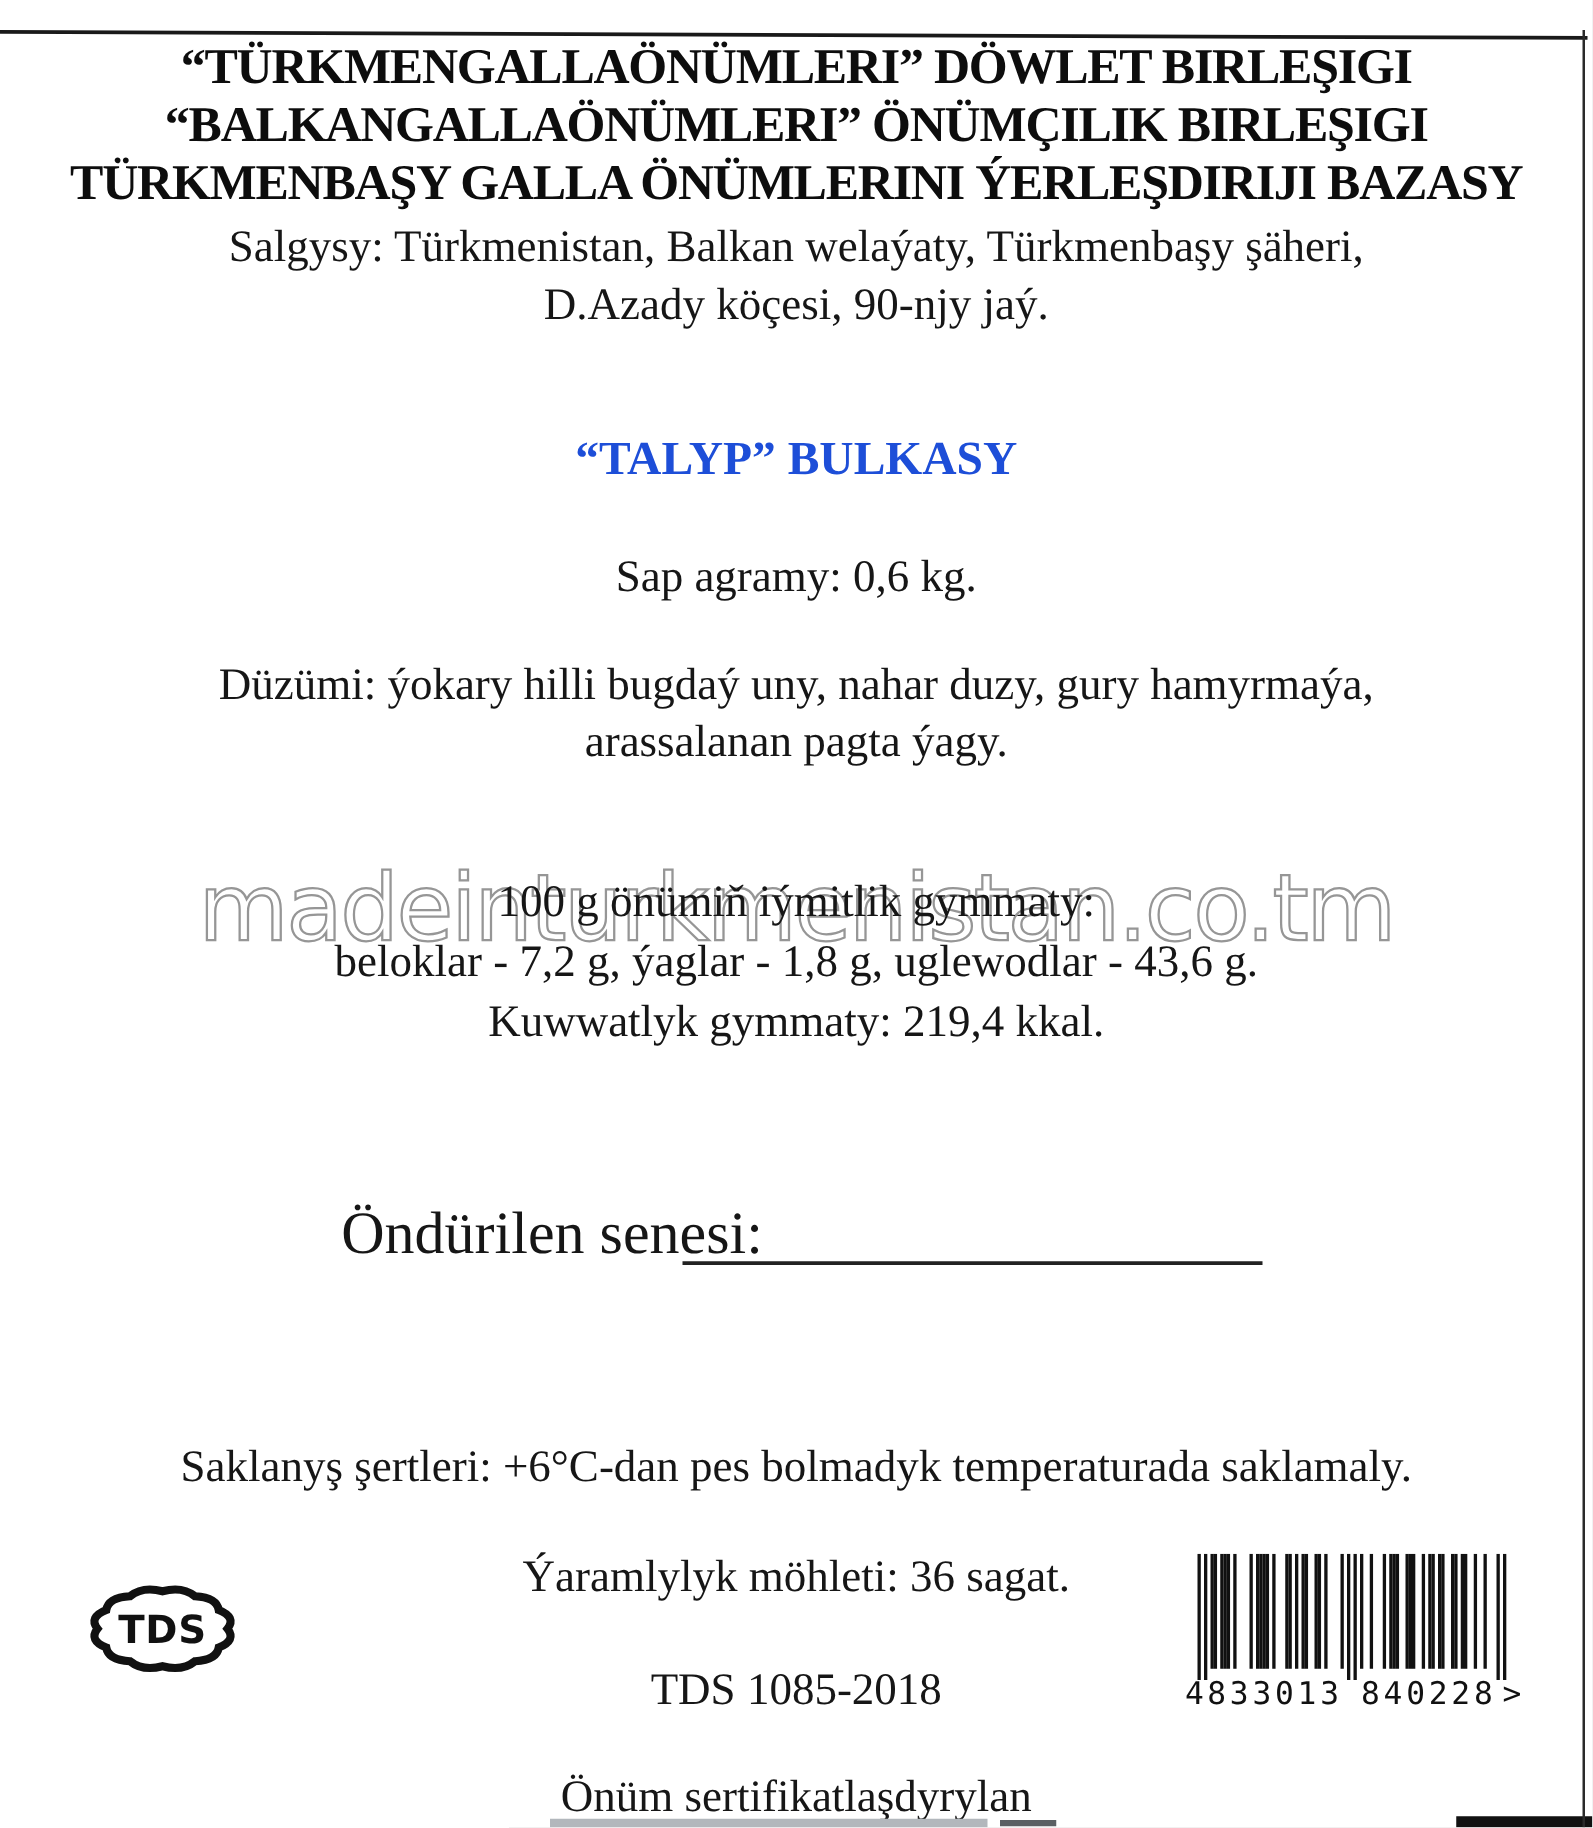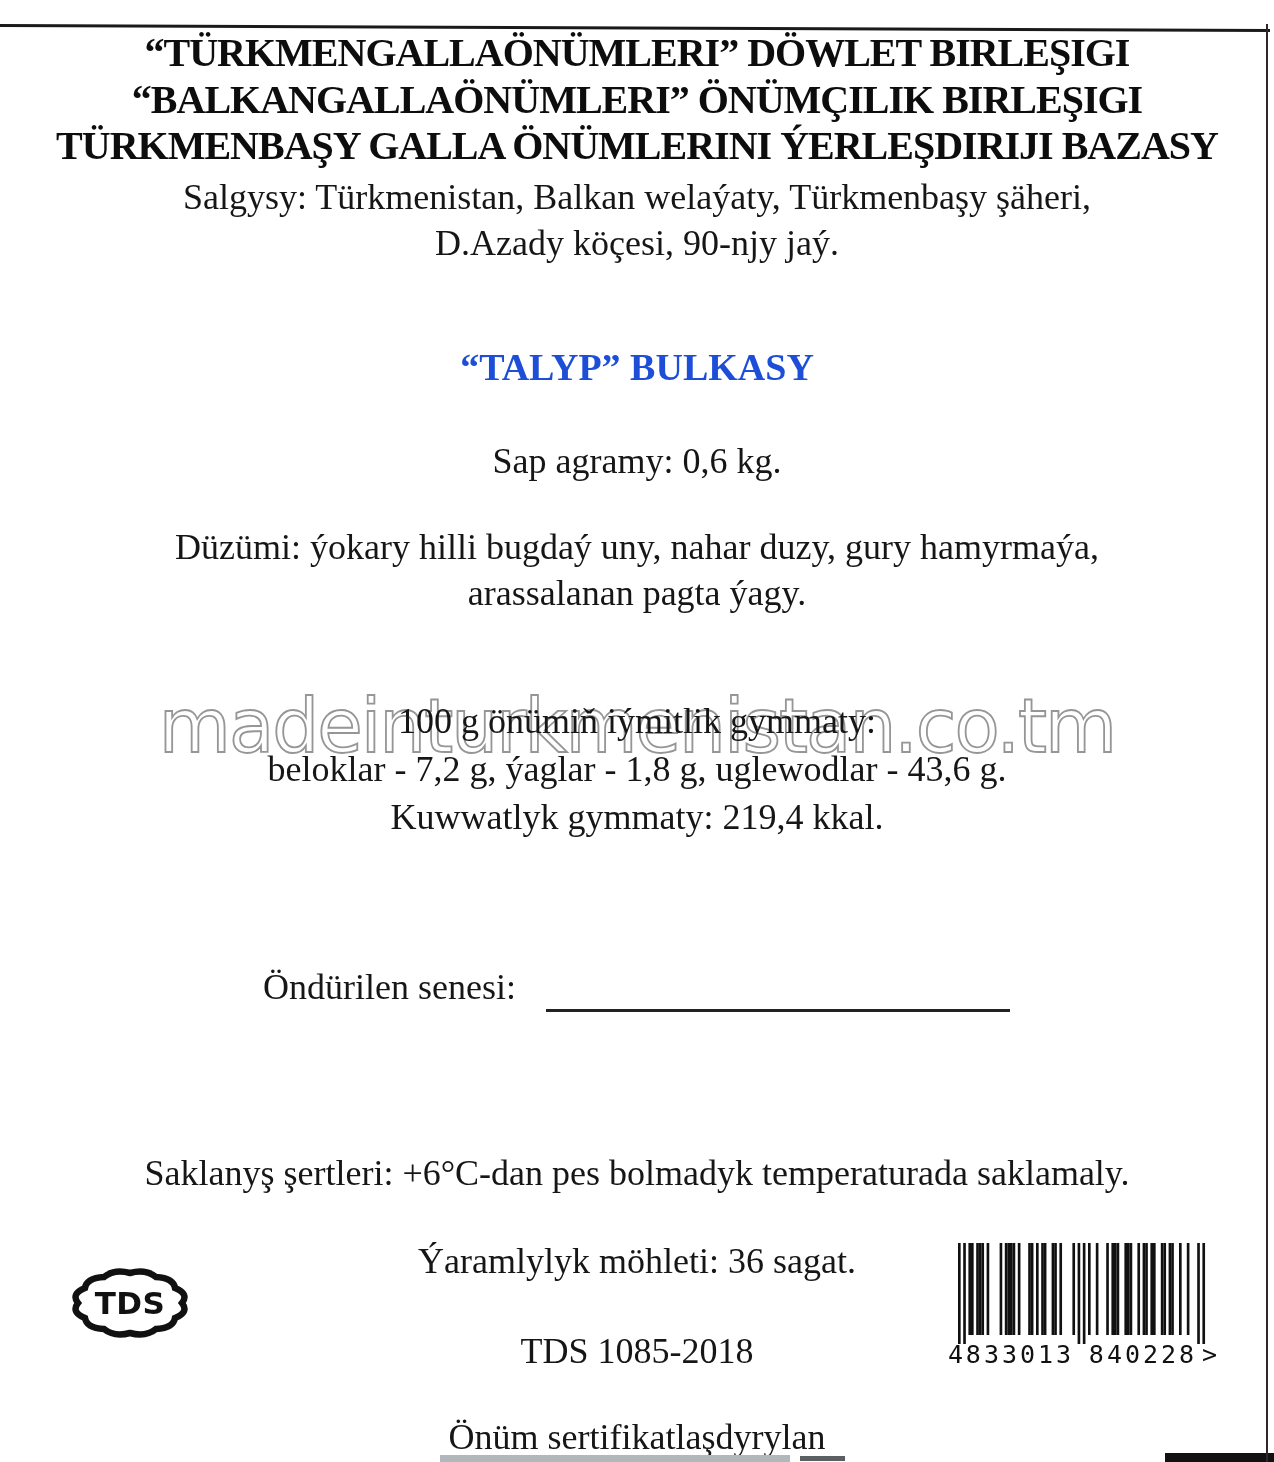--- a/index.html
+++ b/index.html
@@ -27,22 +27,22 @@
   .border-right{
     position:absolute;left:1266px;top:24px;width:2px;height:1438px;background:#2a2a2a;z-index:3;
   }
   .watermark{position:absolute;left:0;top:682px;z-index:1;}
   .wm-text{
     font-family:"DejaVu Sans",sans-serif;
     font-size:74px;letter-spacing:-2px;
     fill:none;stroke:#969696;stroke-width:1.8px;
   }
   .prod-date-label{
-    position:absolute;left:263px;top:966px;
-    font-size:36px;line-height:42px;white-space:nowrap;z-index:2;
+    position:absolute;left:273px;top:966px;
+    font-size:48px;line-height:42px;white-space:nowrap;z-index:2;
   }
   .prod-date-line{
     position:absolute;left:546px;top:1009px;width:464px;height:3px;background:#222;z-index:2;
   }
   .tds-badge{position:absolute;left:68px;top:1264px;z-index:2;}
   .tds-text{
     font-family:"DejaVu Sans",sans-serif;font-weight:bold;font-size:31px;
     letter-spacing:0.5px;fill:#111;
   }
   .barcode{position:absolute;left:948px;top:1243px;z-index:2;}

